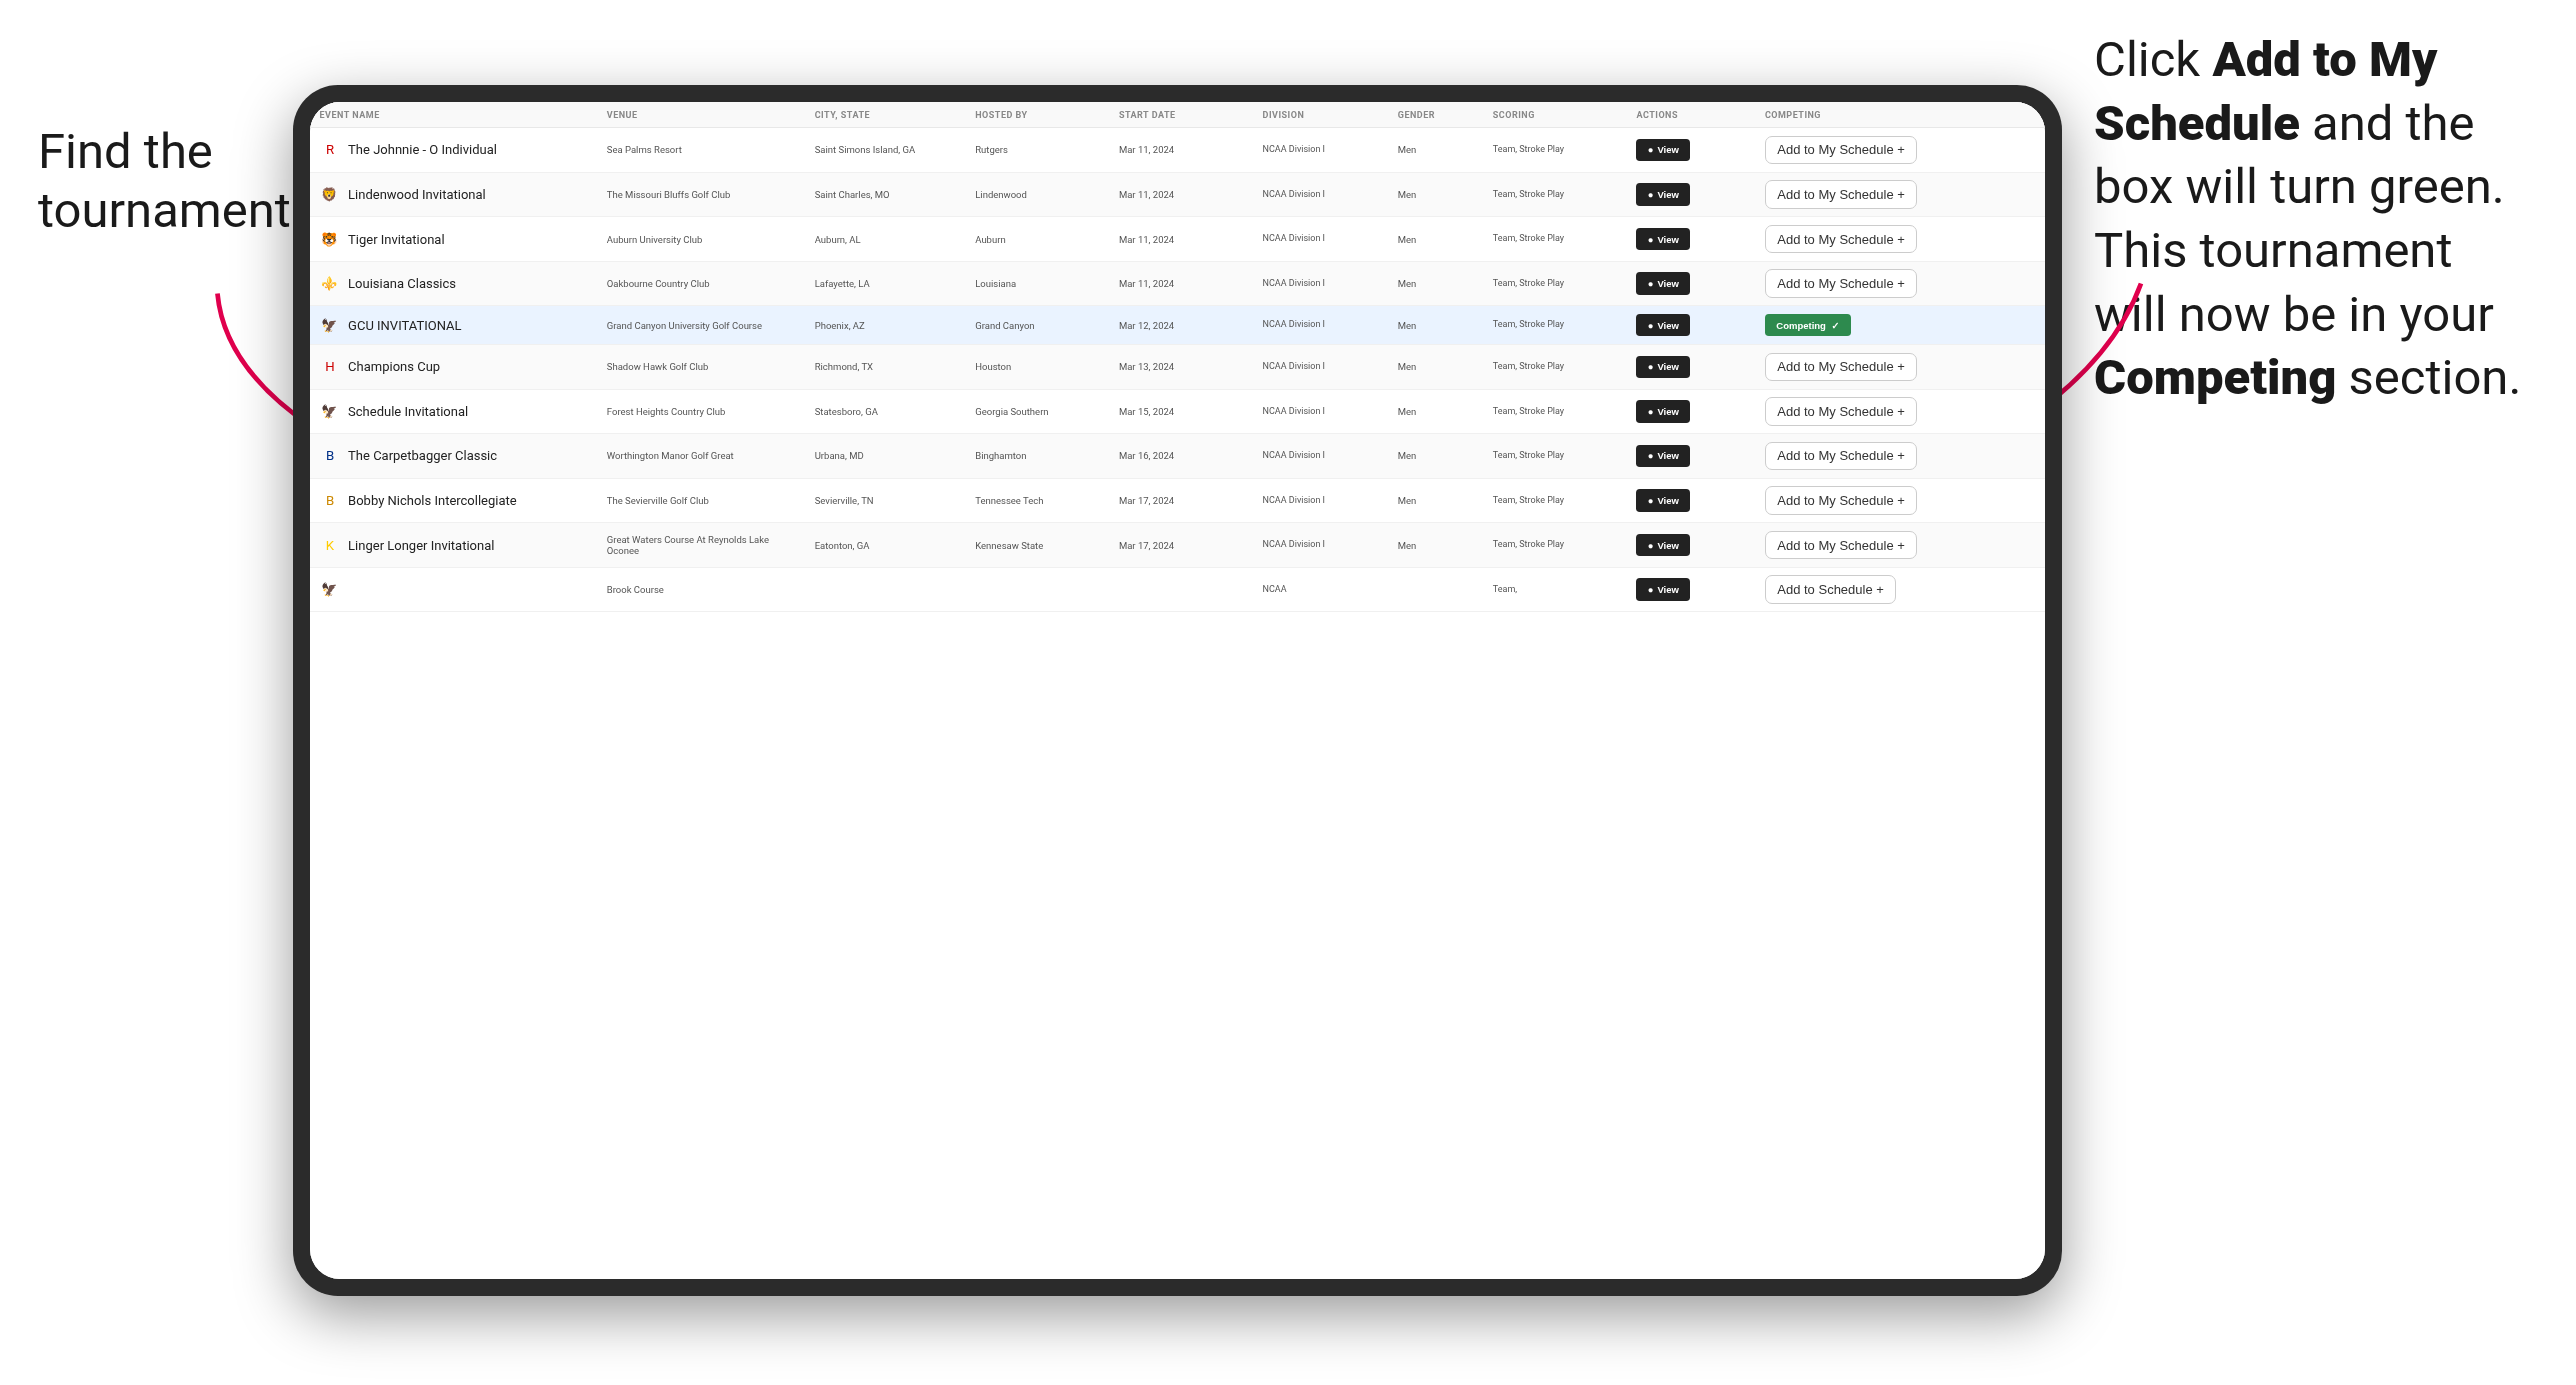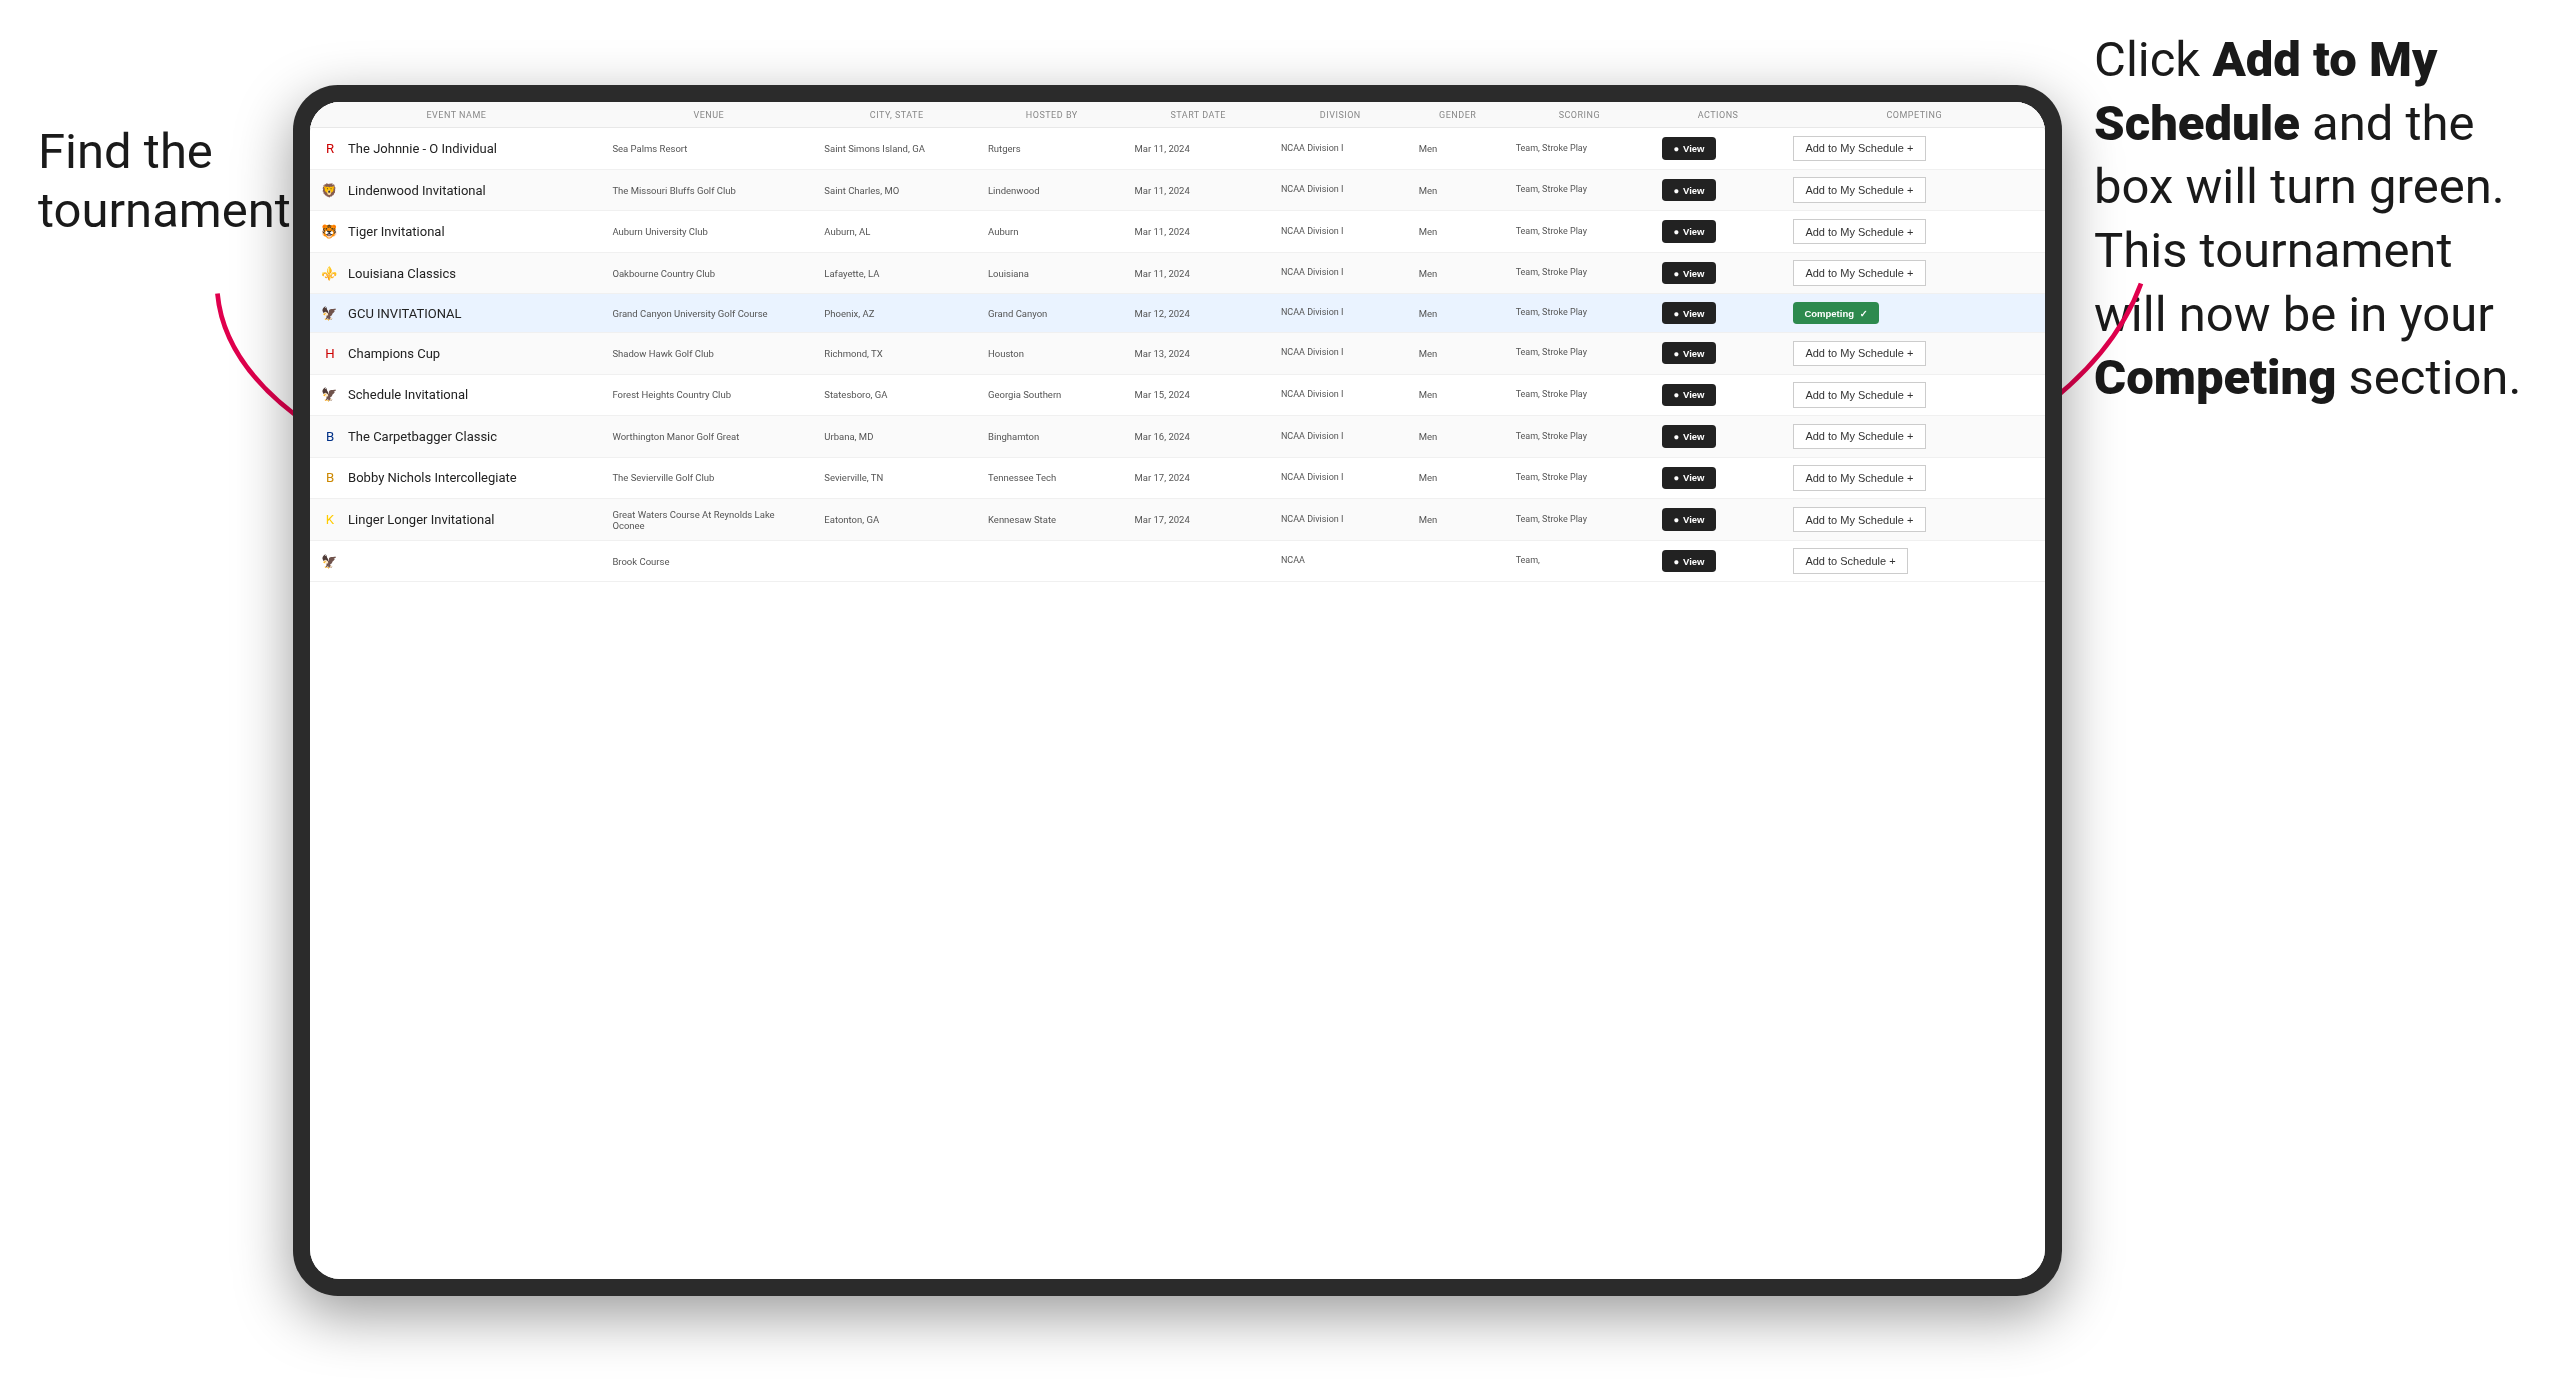--- a/index.html
+++ b/index.html
@@ -149,23 +149,23 @@
 
     table {
       width: 100%;
       border-collapse: collapse;
       font-size: 10.4px;
     }
 
     thead th {
       background: #f9f9f9;
       padding: 7.6px 9.5px;
-      text-align: center;
+      text-align: left;
       font-size: 9px;
-      font-weight: 400;
+      font-weight: 700;
       color: #888;
       text-transform: uppercase;
       letter-spacing: 0.5px;
       border-bottom: 0.9px solid #e8e8e8;
       white-space: nowrap;
     }
 
     tbody tr {
       border-bottom: 0.9px solid #f0f0f0;
     }
@@ -249,22 +249,22 @@
     .btn-view .eye-icon {
       font-size: 9.5px;
     }
 
     
     .btn-add {
       background: #fff;
       color: #333;
       border: 0.9px solid #ccc;
       padding: 5.7px 11.4px;
-      border-radius: 0;
-      font-size: 11px;
+      border-radius: 7px;
+      font-size: 13px;
       font-weight: 500;
       cursor: pointer;
       white-space: nowrap;
     }
 
     
     .btn-competing {
       background: #2d8a4e;
       color: #fff;
       border: none;

